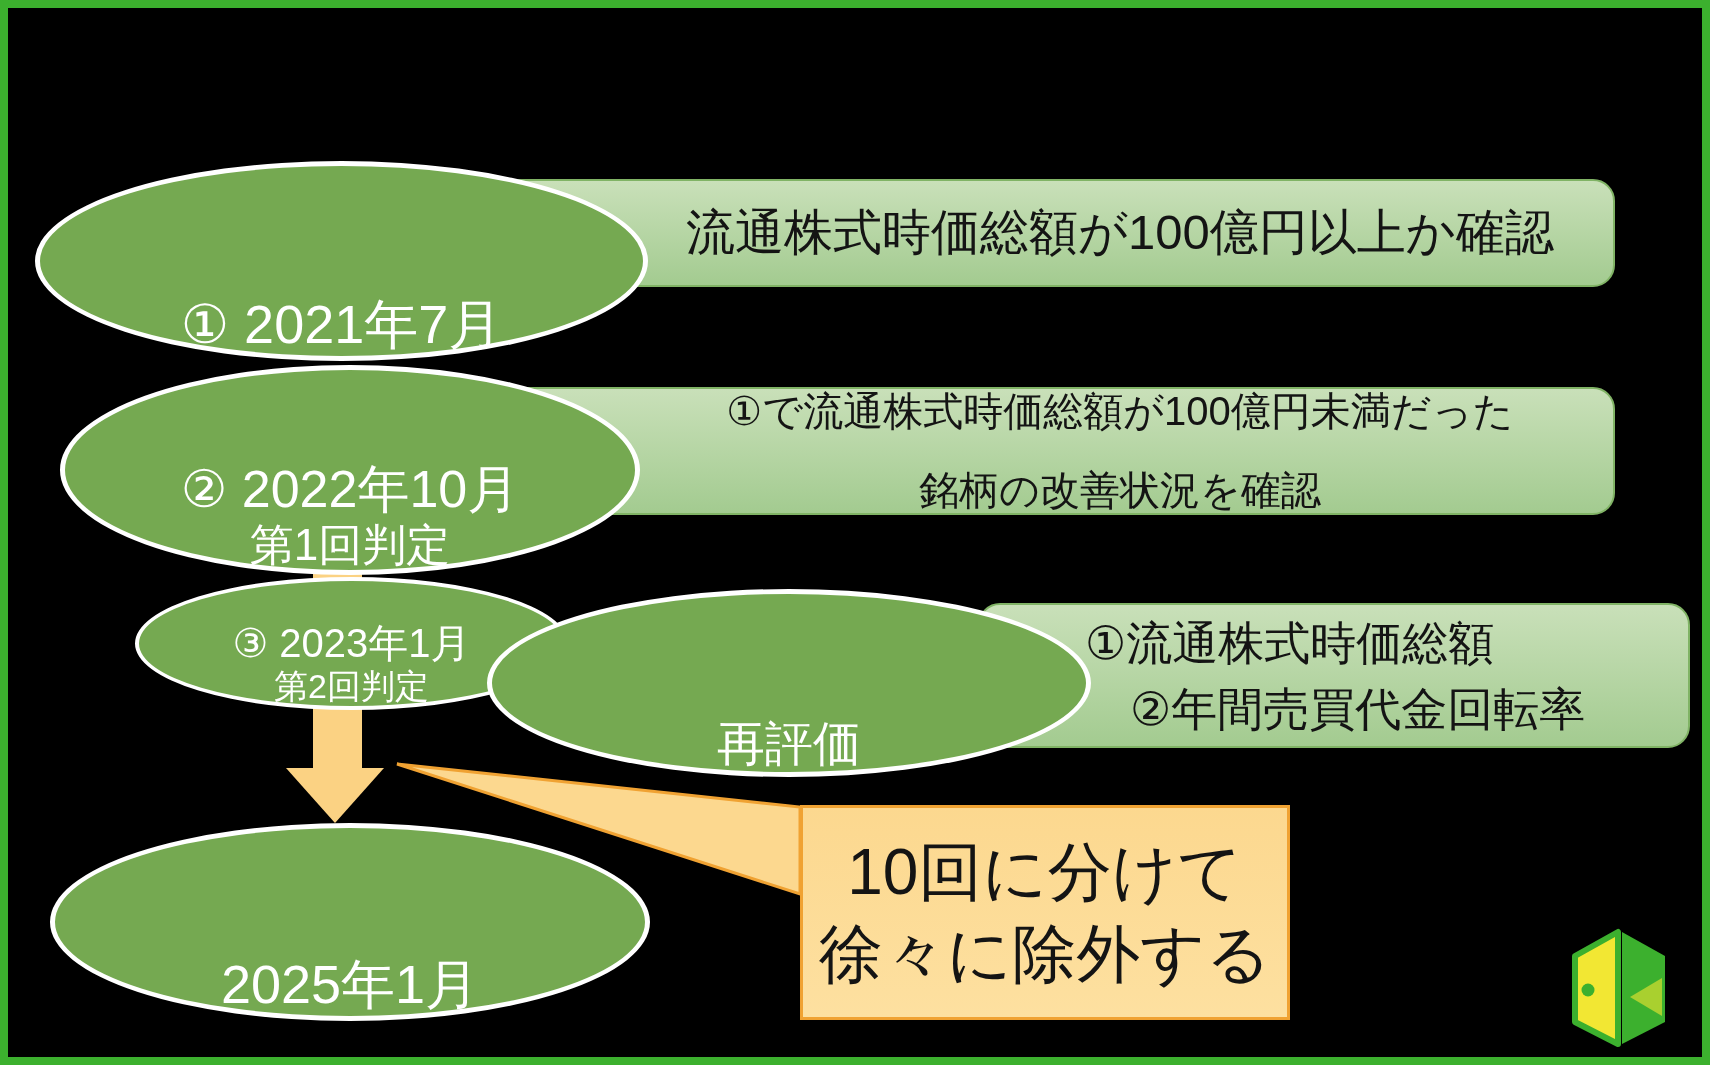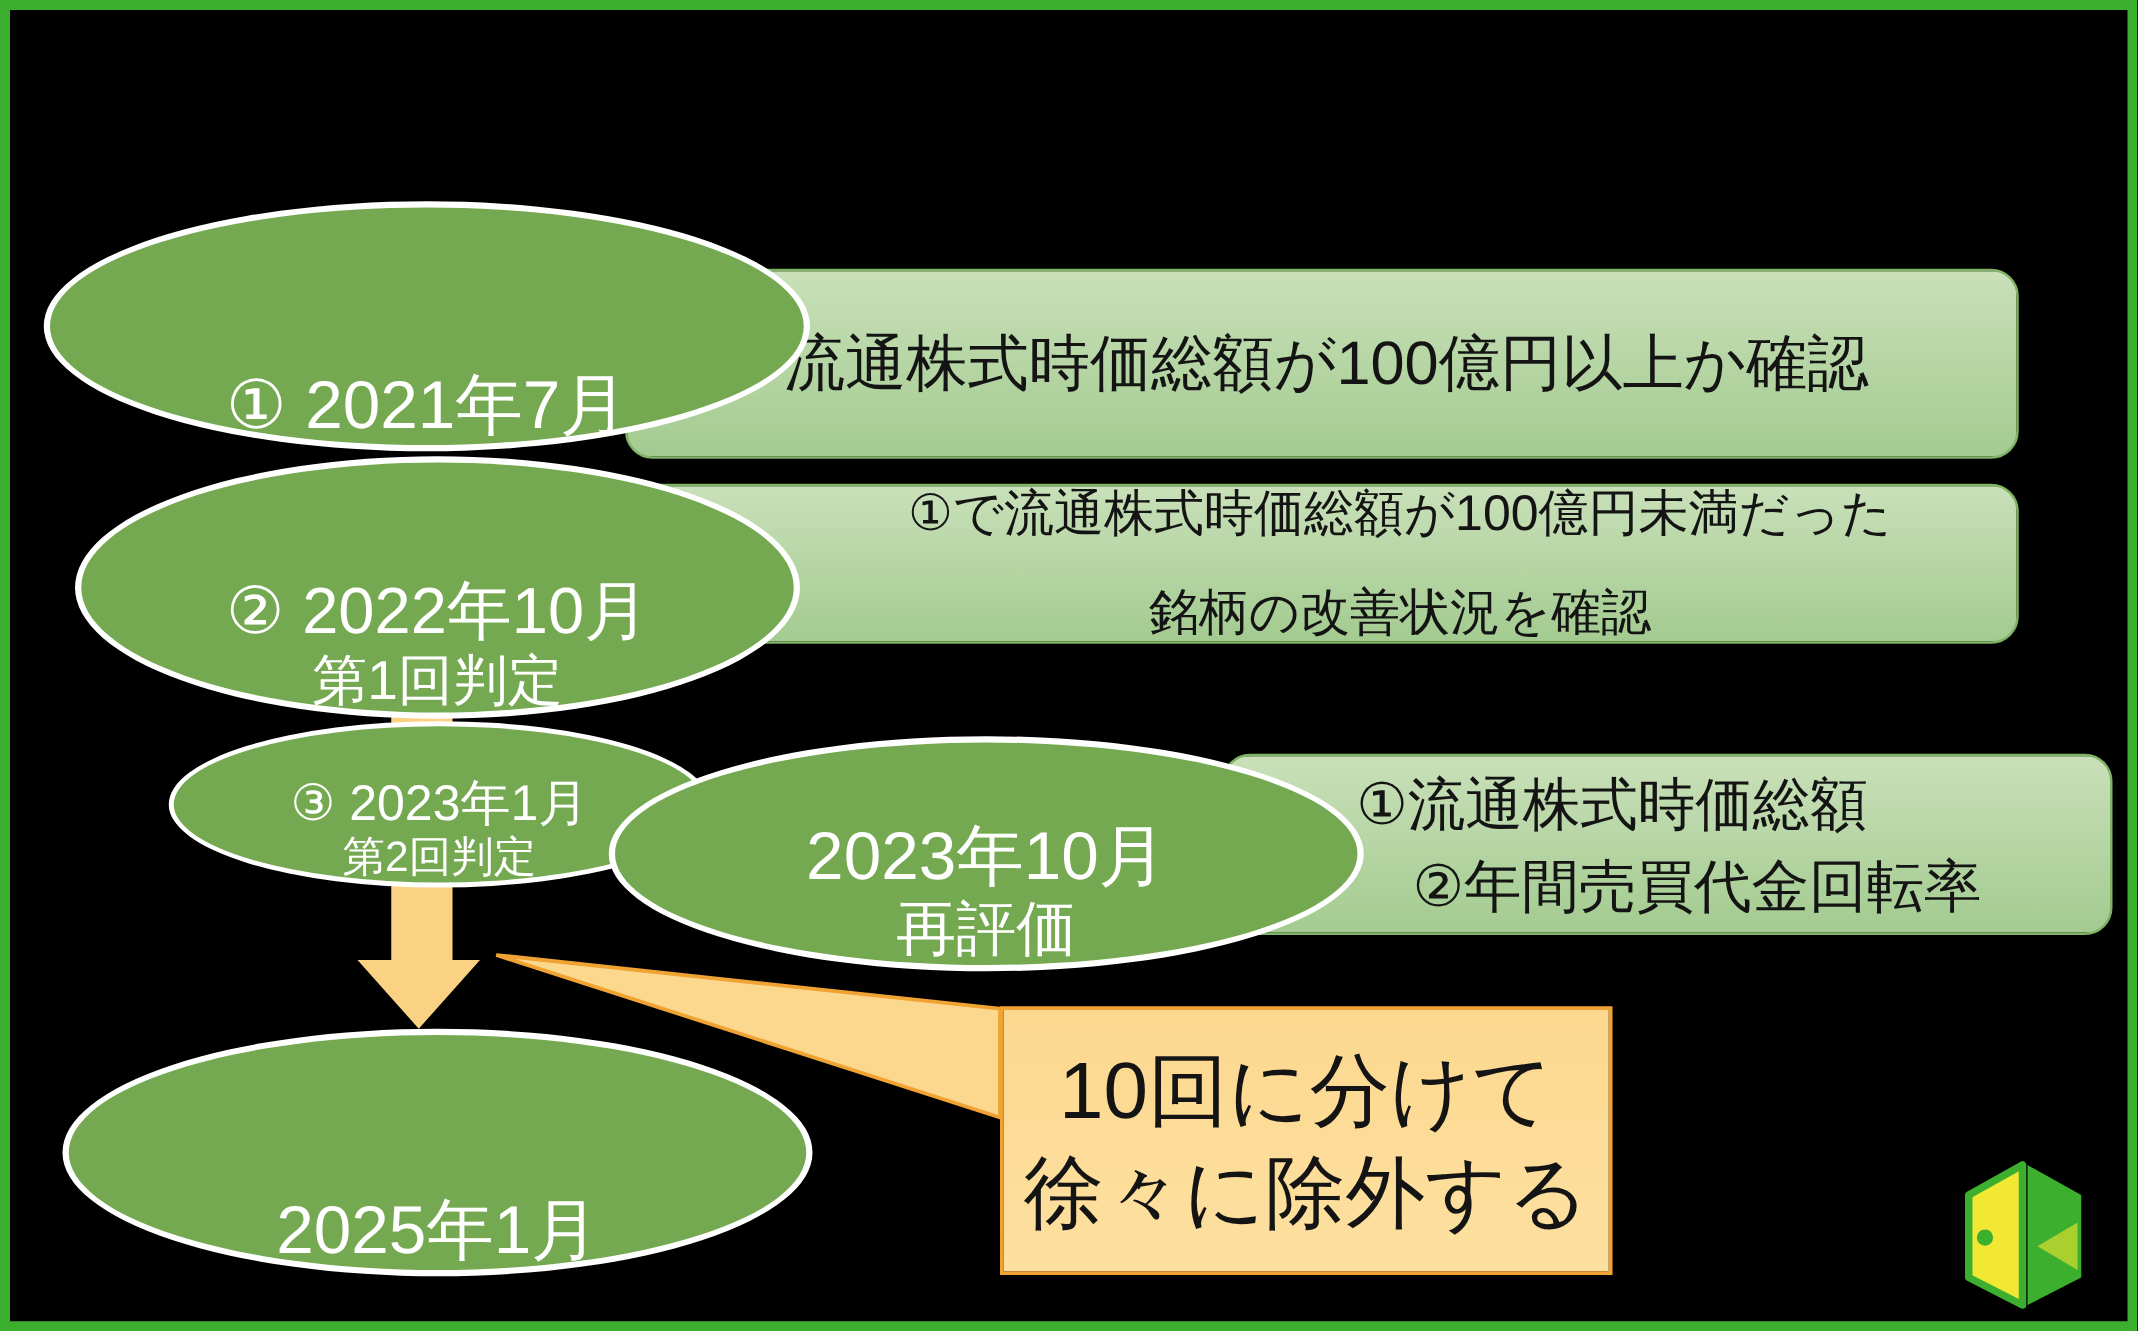--- a/index.html
+++ b/index.html
@@ -20,21 +20,21 @@
   .note-rect{
     position:absolute;
     background:linear-gradient(180deg,var(--note-top) 0%,var(--note-bottom) 100%);
     border:2px solid var(--note-border);
     border-radius:22px;
     box-sizing:border-box;
     z-index:1;
     display:flex;flex-direction:column;justify-content:center;
     color:var(--text-dark);
   }
-  .r1{left:500px;top:179px;width:1115px;height:152px;padding-left:125px;font-size:49px;margin-top:36px;}
+  .r1{left:500px;top:179px;width:1115px;height:108px;padding-left:125px;text-align:center;font-size:49px;}
   .r2{left:500px;top:387px;width:1115px;height:128px;padding-left:125px;text-align:center;font-size:40px;line-height:55px;gap:24px;}
   .r3{left:978px;top:603px;width:712px;height:145px;padding-left:105px;text-align:left;font-size:46px;line-height:66px;}
   .r3 .indent{padding-left:45px;}
   
   .ellipse{
     position:absolute;
     background:var(--ellipse-green);
     border:5px solid var(--ellipse-border);
     border-radius:50%;
     box-sizing:border-box;
@@ -101,21 +101,20 @@
     <div>② 2022年10月</div>
     <div class="sub">第1回判定</div>
   </div>
 
   <div class="ellipse e3">
     <div>③ 2023年1月</div>
     <div class="sub">第2回判定</div>
   </div>
 
   <div class="ellipse e4">
-    <div>2023年10月</div>
     <div class="sub">再評価</div>
   </div>
 
   <div class="ellipse e5">
     <div>2025年1月</div>
   </div>
 
   <div class="callout-box">
     <div>10回に分けて</div>
     <div>徐々に除外する</div>

